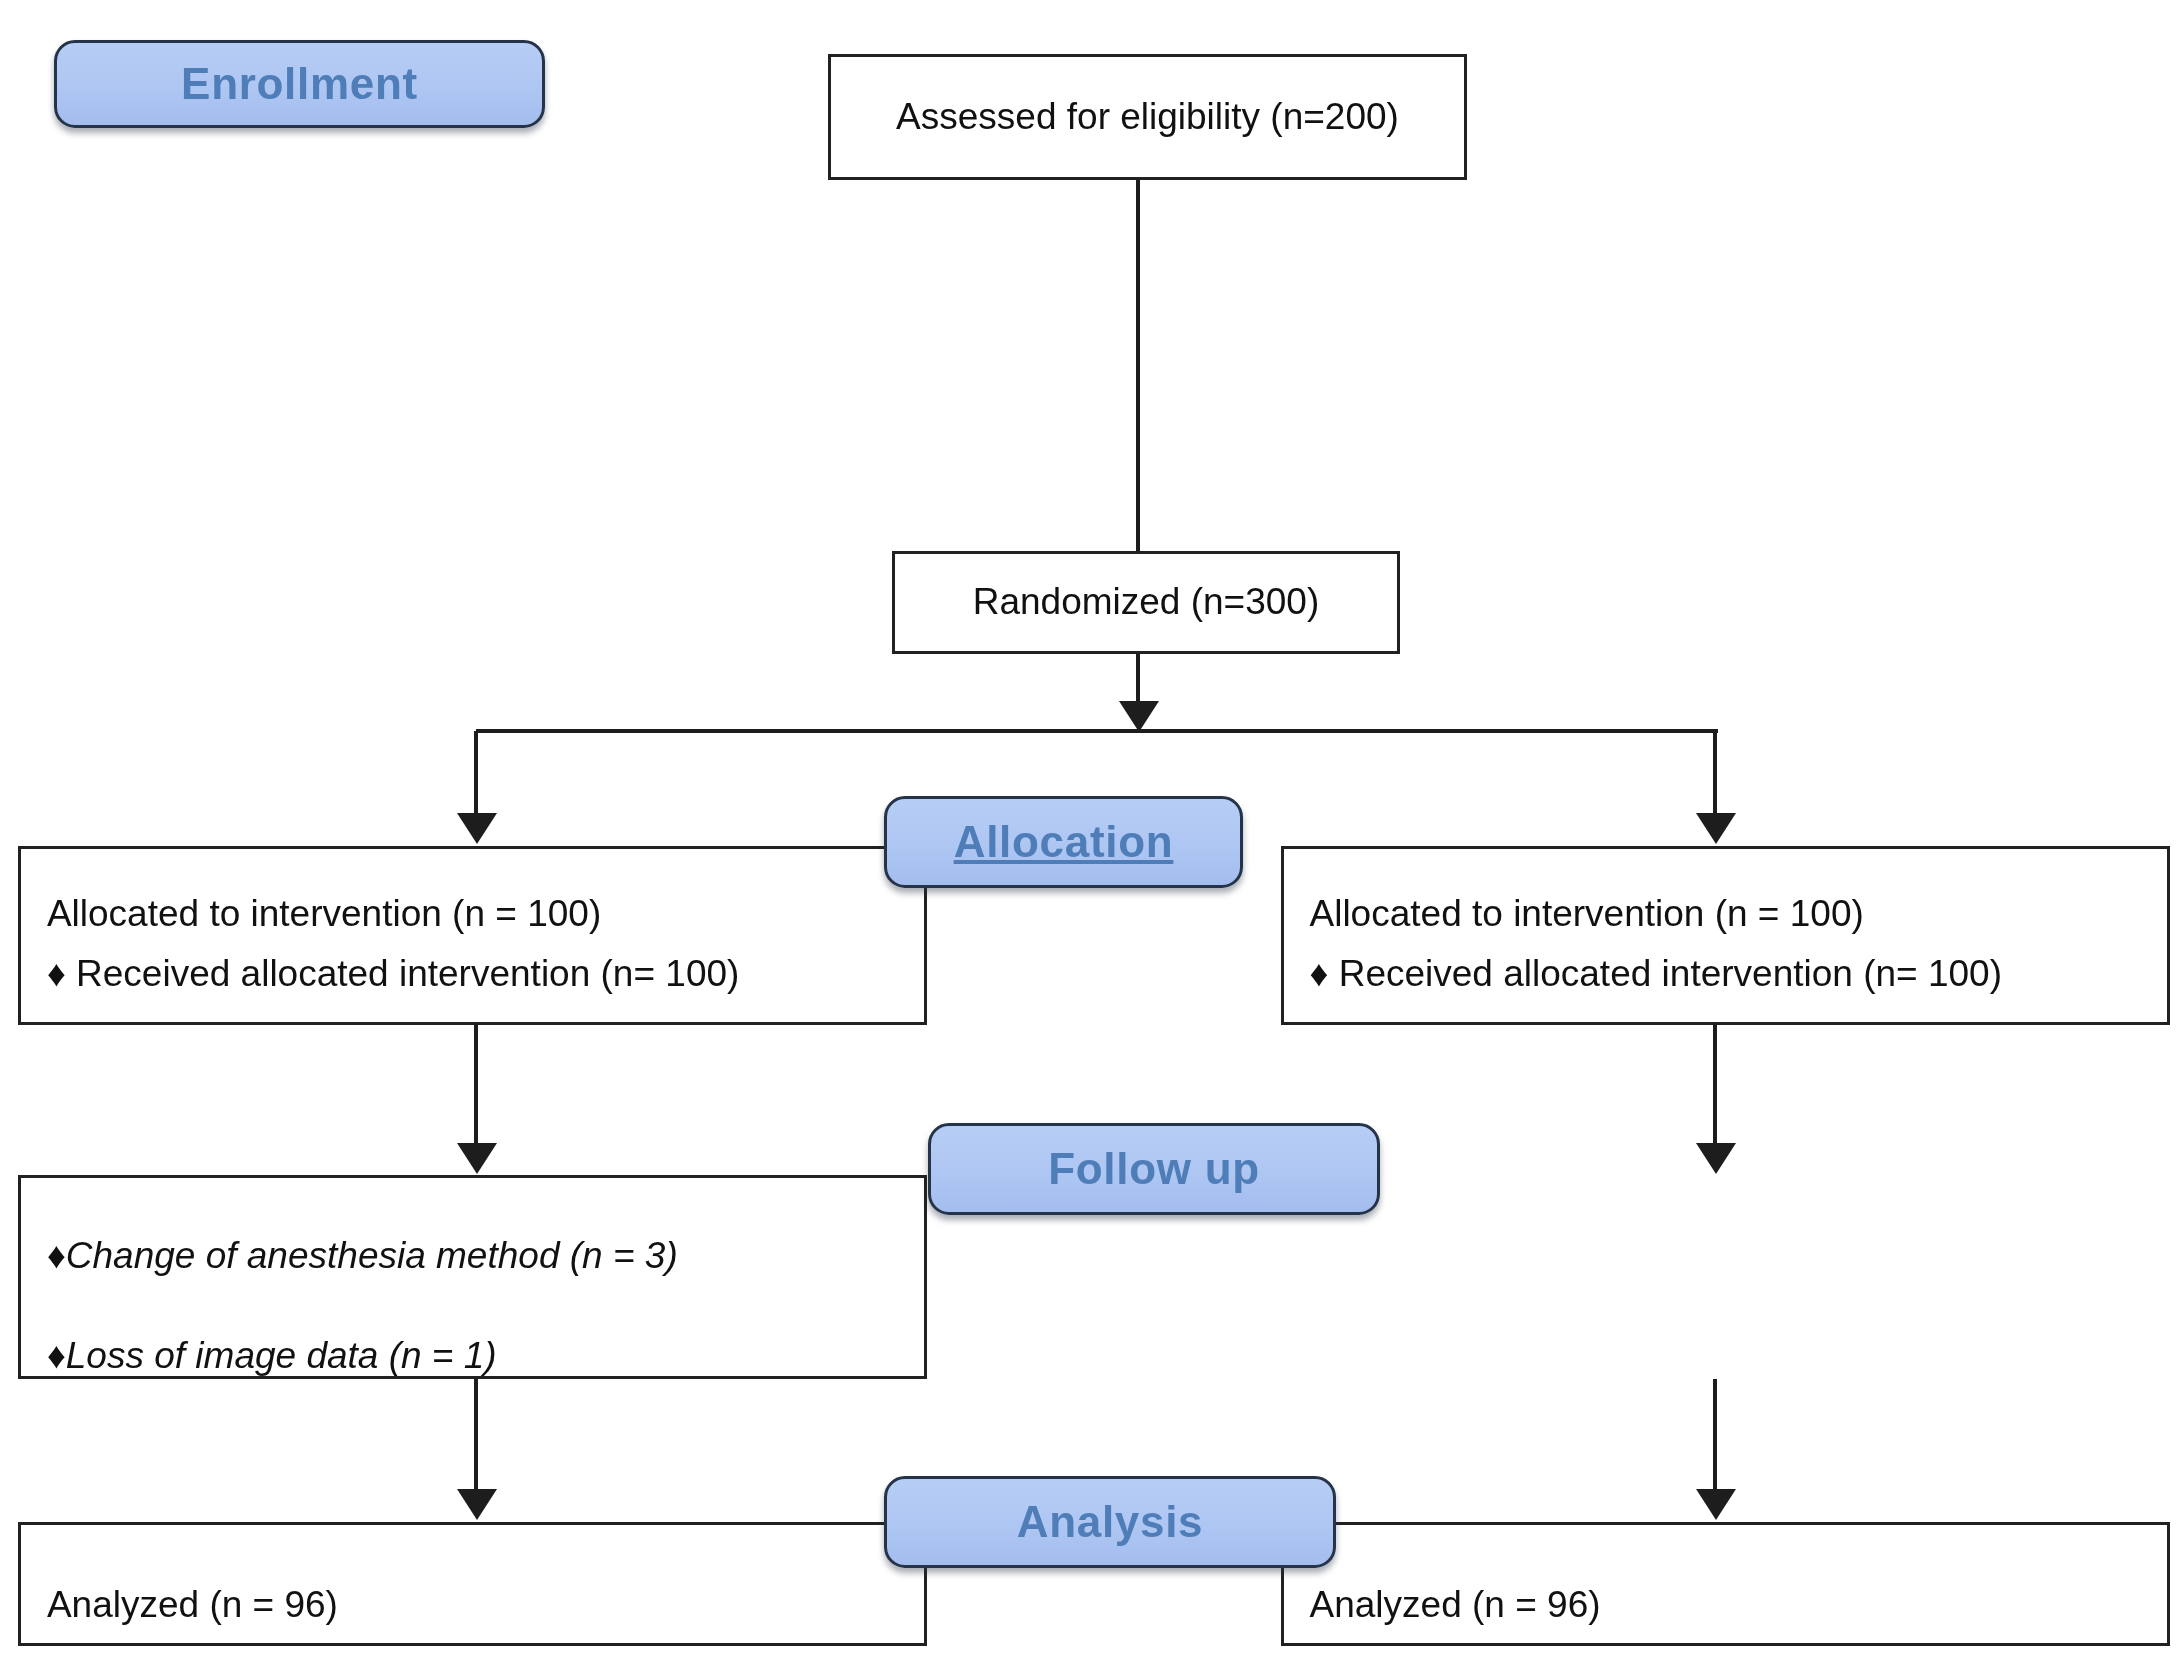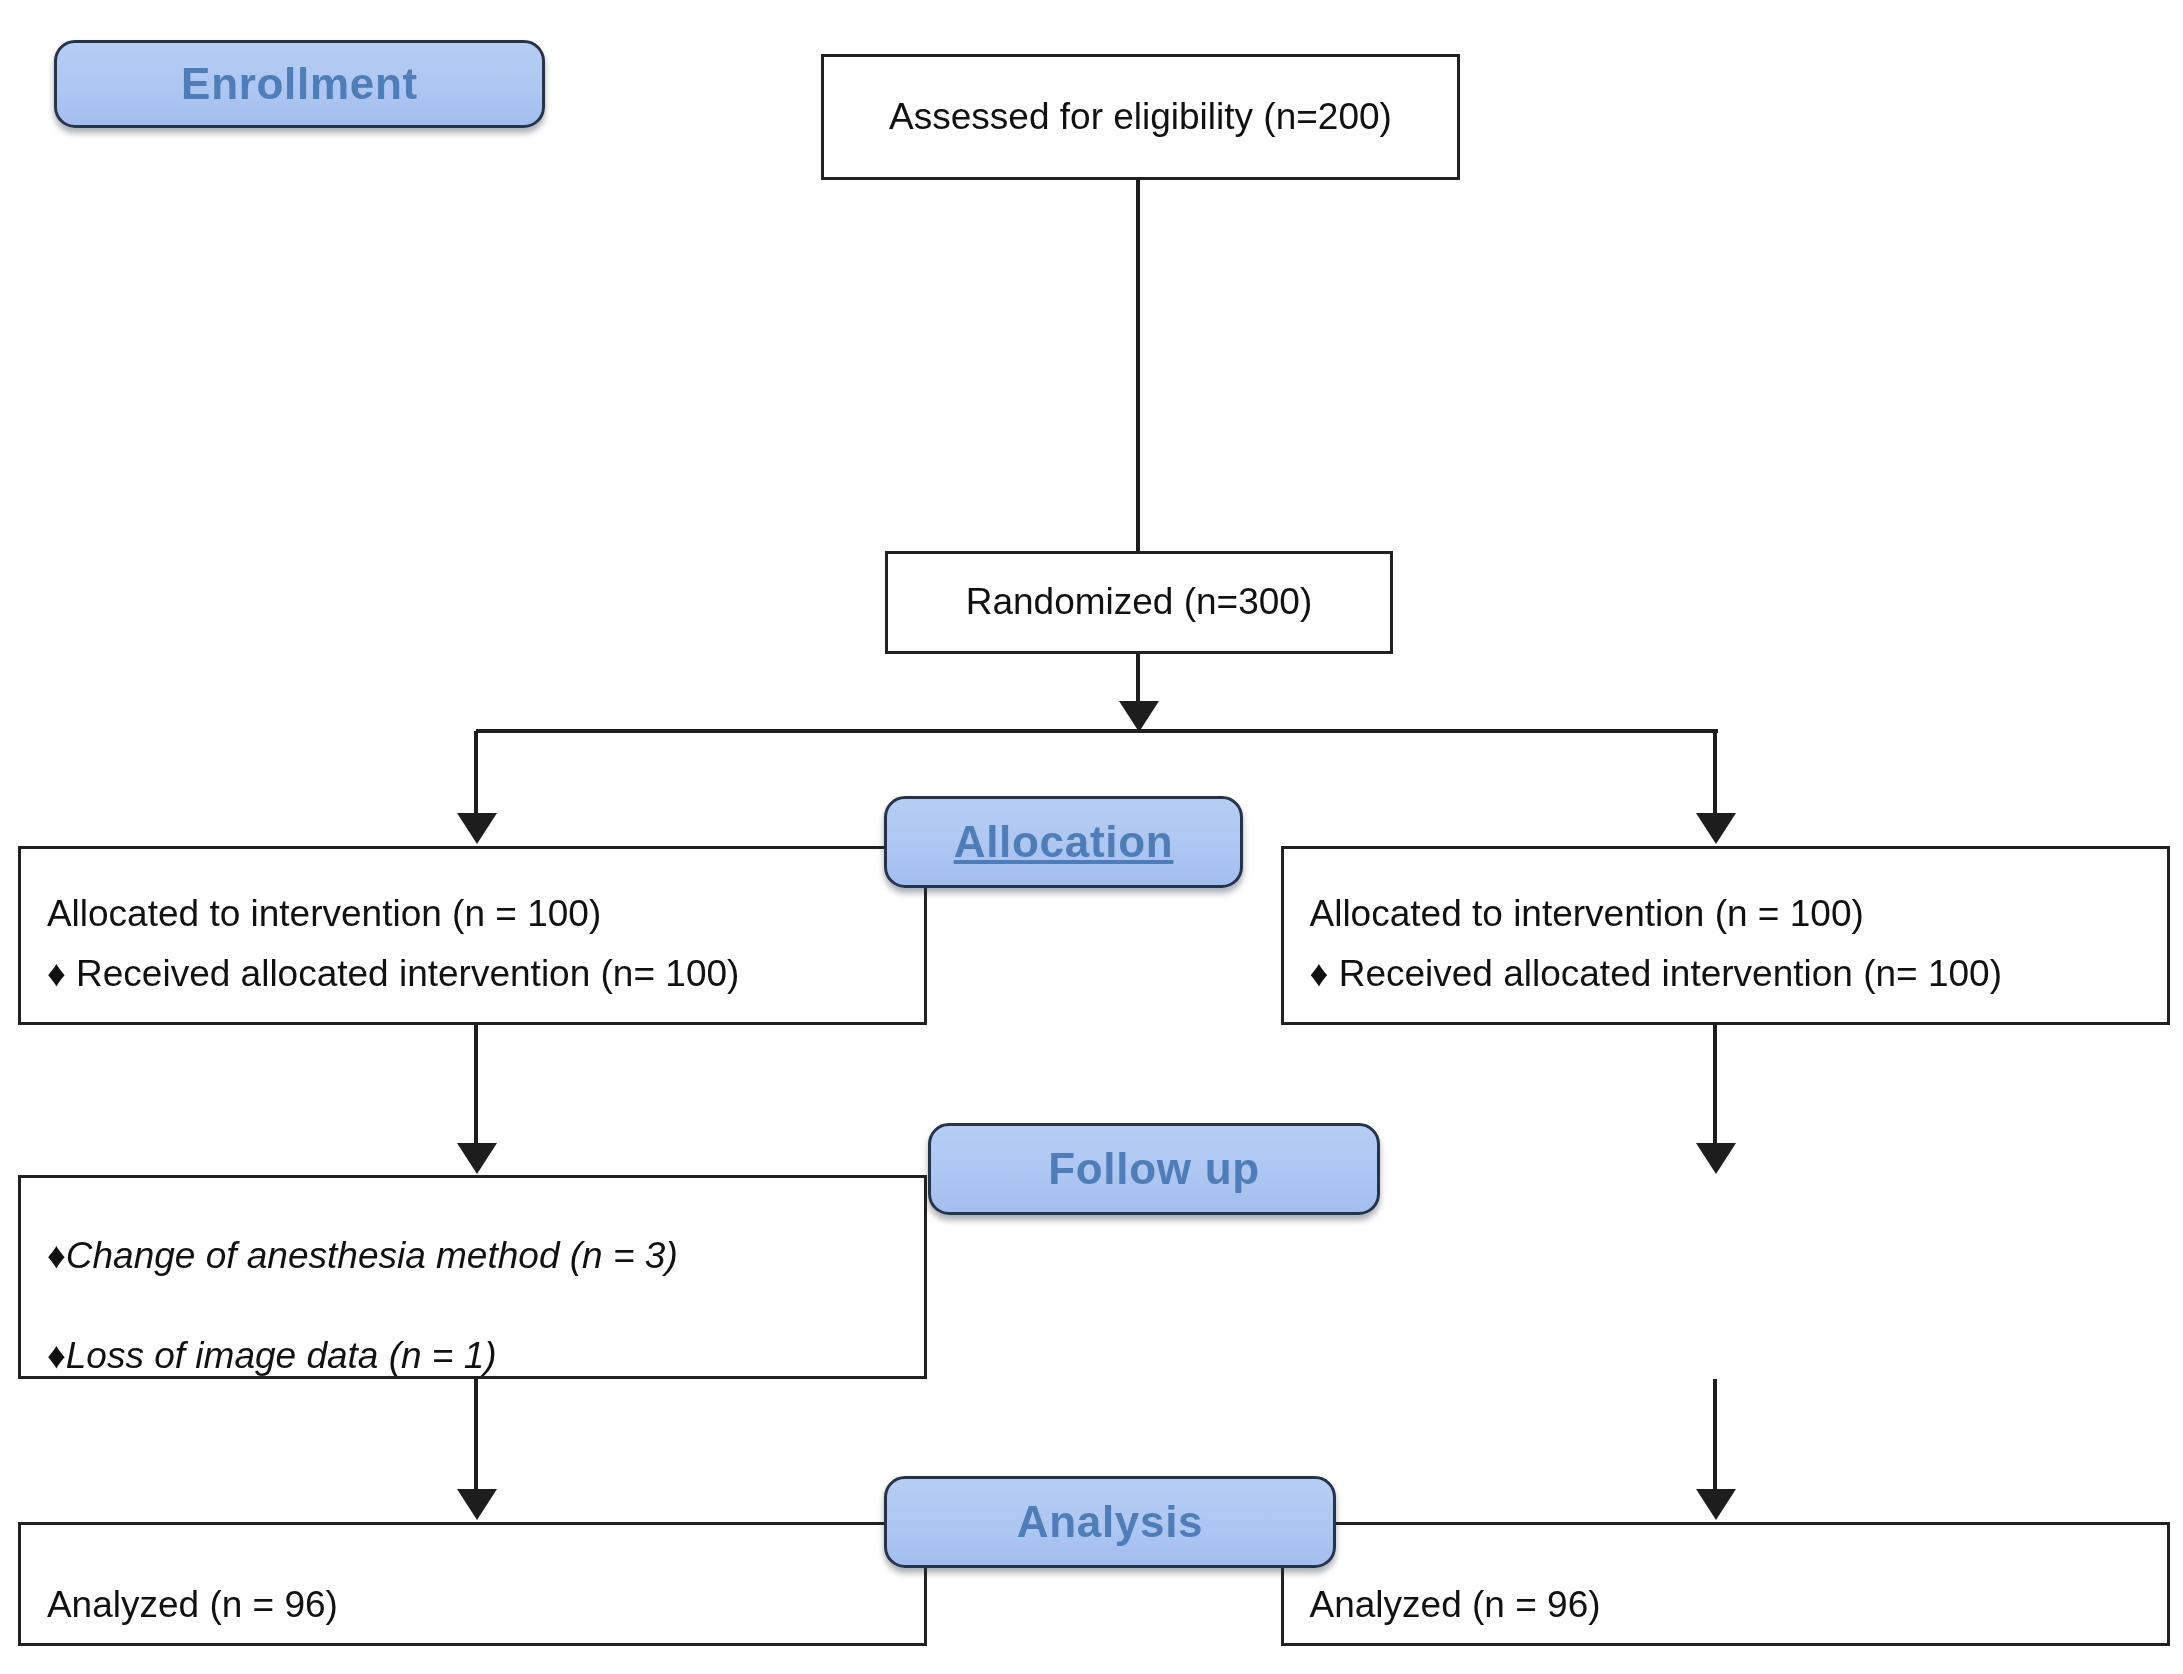--- a/index.html
+++ b/index.html
@@ -28,20 +28,21 @@
     border:3.5px solid var(--box-border);
     box-sizing:border-box;
     z-index:2;
     font-size:37px;
     line-height:1.15;
     color:var(--text);
   }
   .fbox.center{
     display:flex;align-items:center;justify-content:center;
     text-align:center;
+    margin-left:7px;
   }
   .fbox.list1{ padding:35px 25.5px 0 25.5px; line-height:1.63; }
   .fbox.list2{ padding:57px 25.5px 0 25.5px; }
   .fbox.list2 .li2{ margin-top:57px; }
   .fbox.single{ padding:59px 25.5px 0 25.5px; }
 
   
   .stage{
     position:absolute;
     background:linear-gradient(180deg,#b6cdf5 0%,var(--stage-fill) 55%,var(--stage-fill2) 100%);

